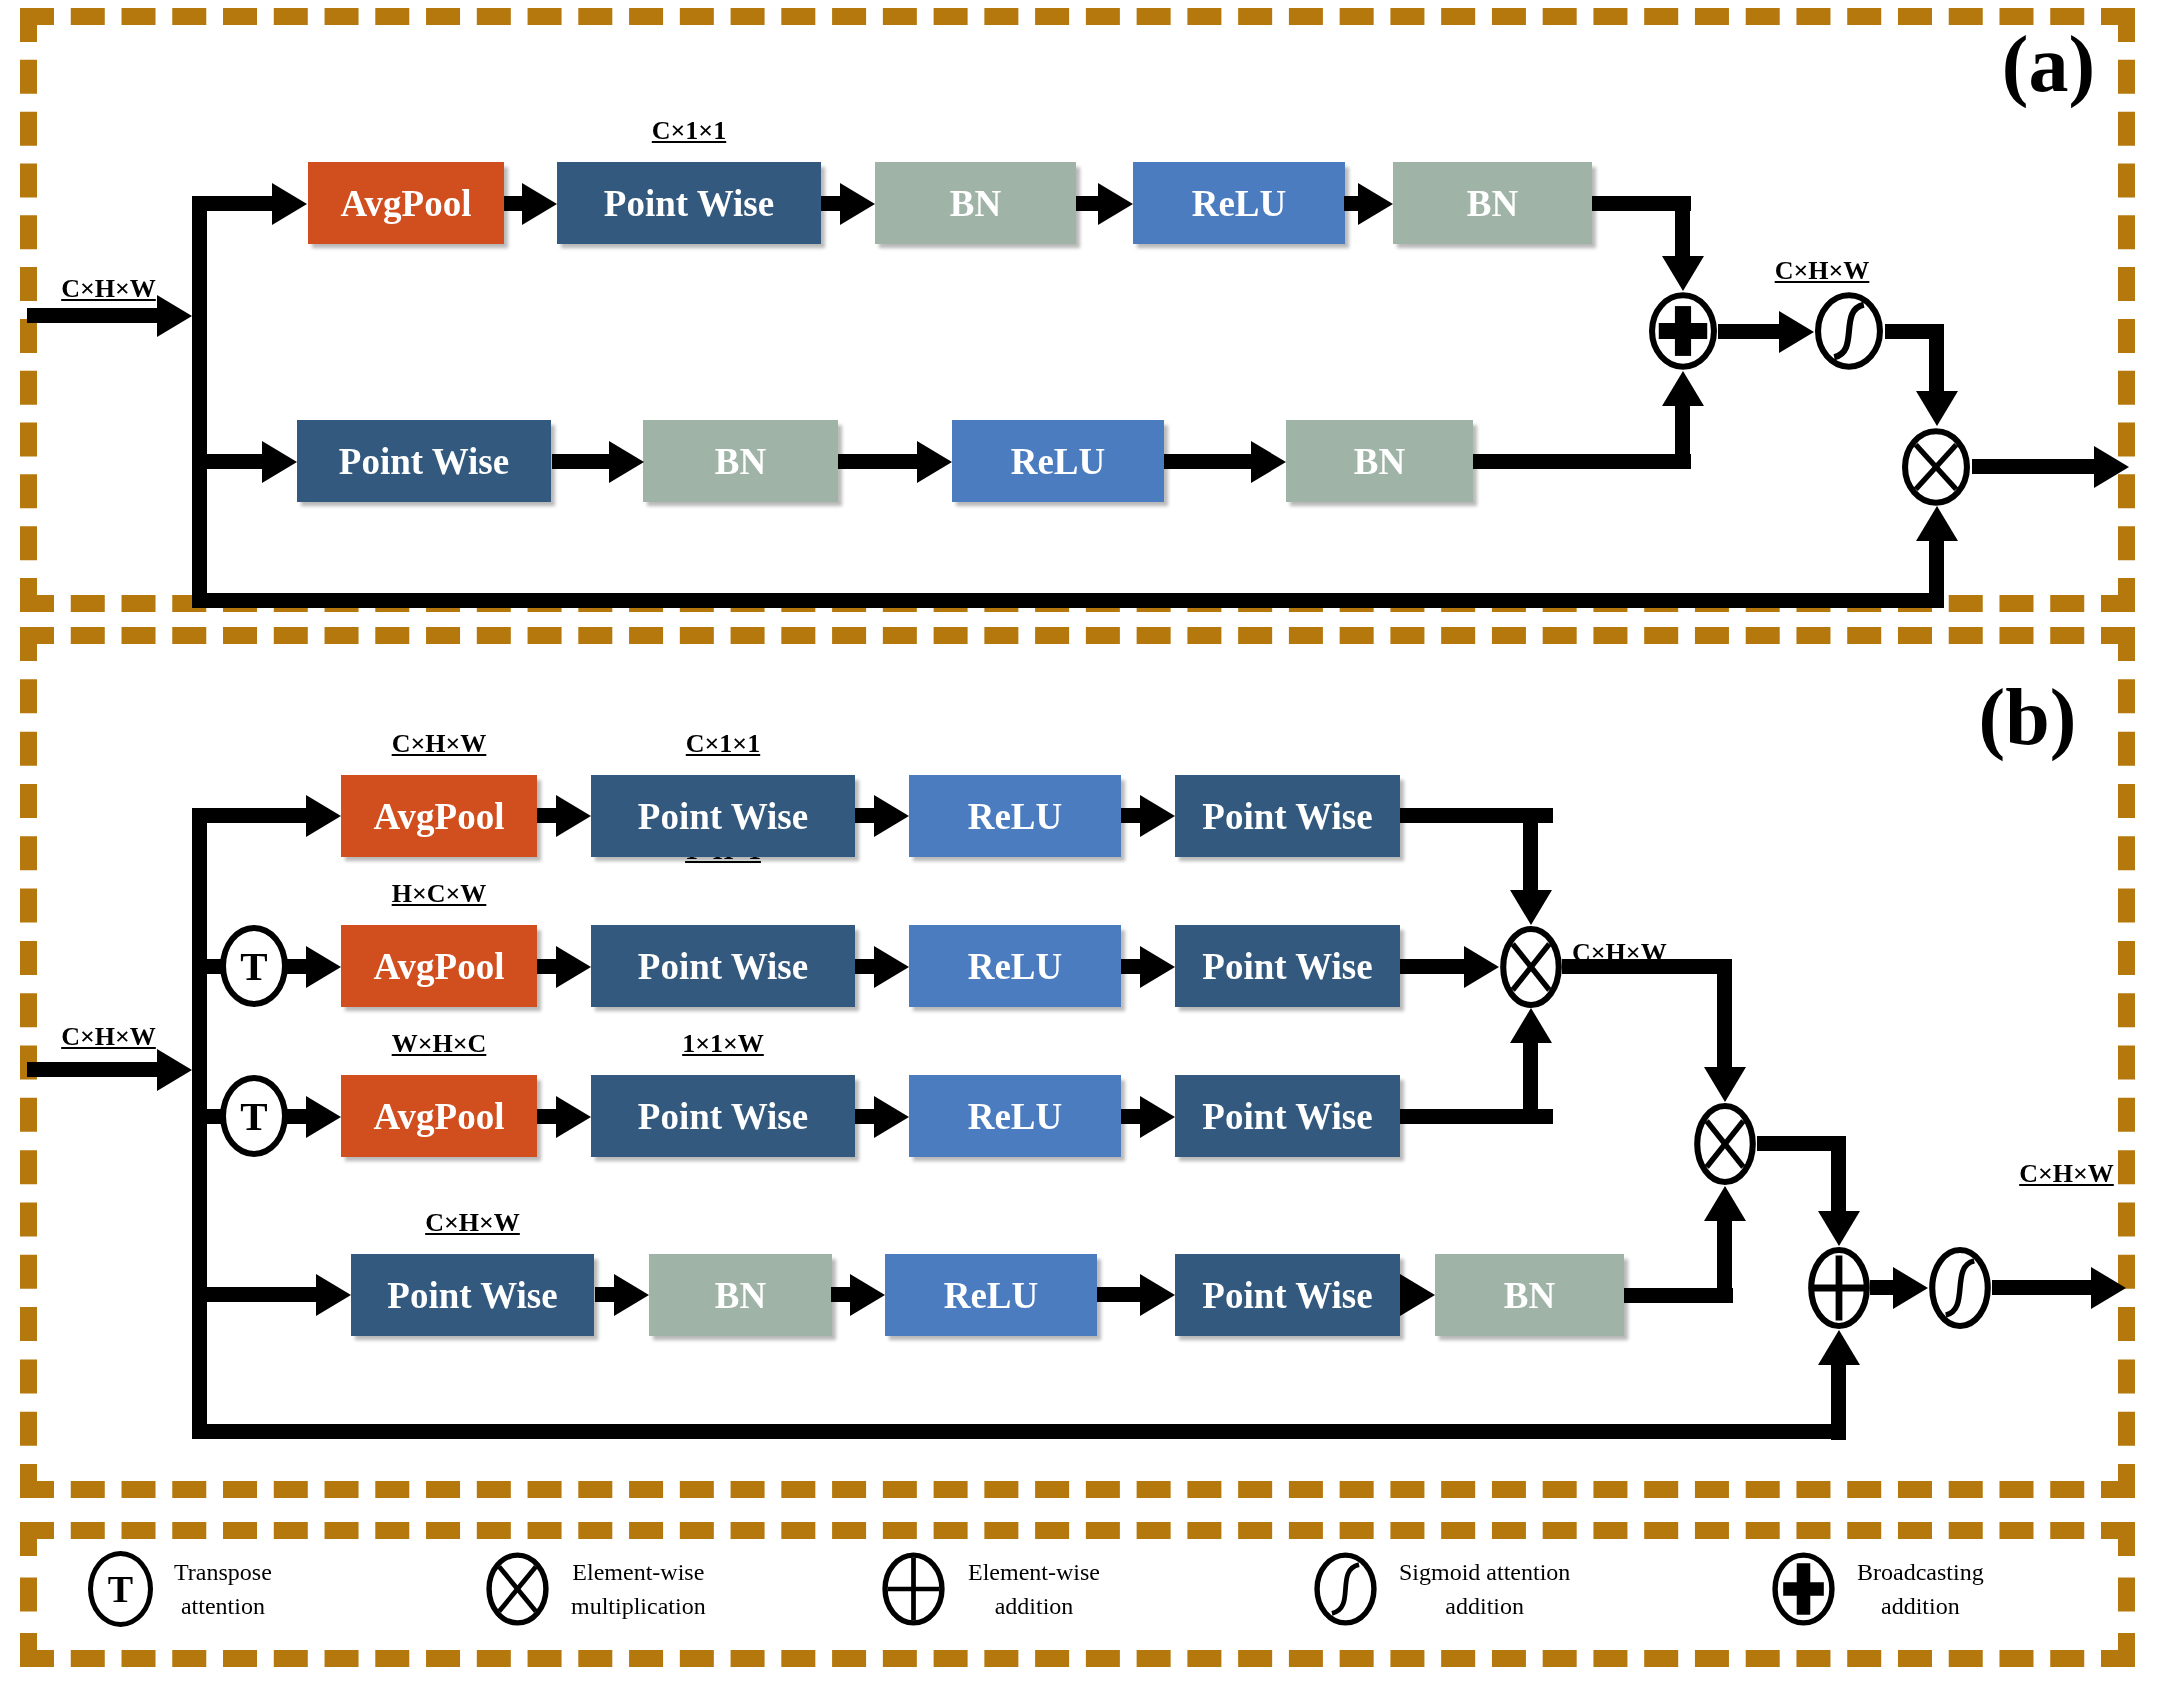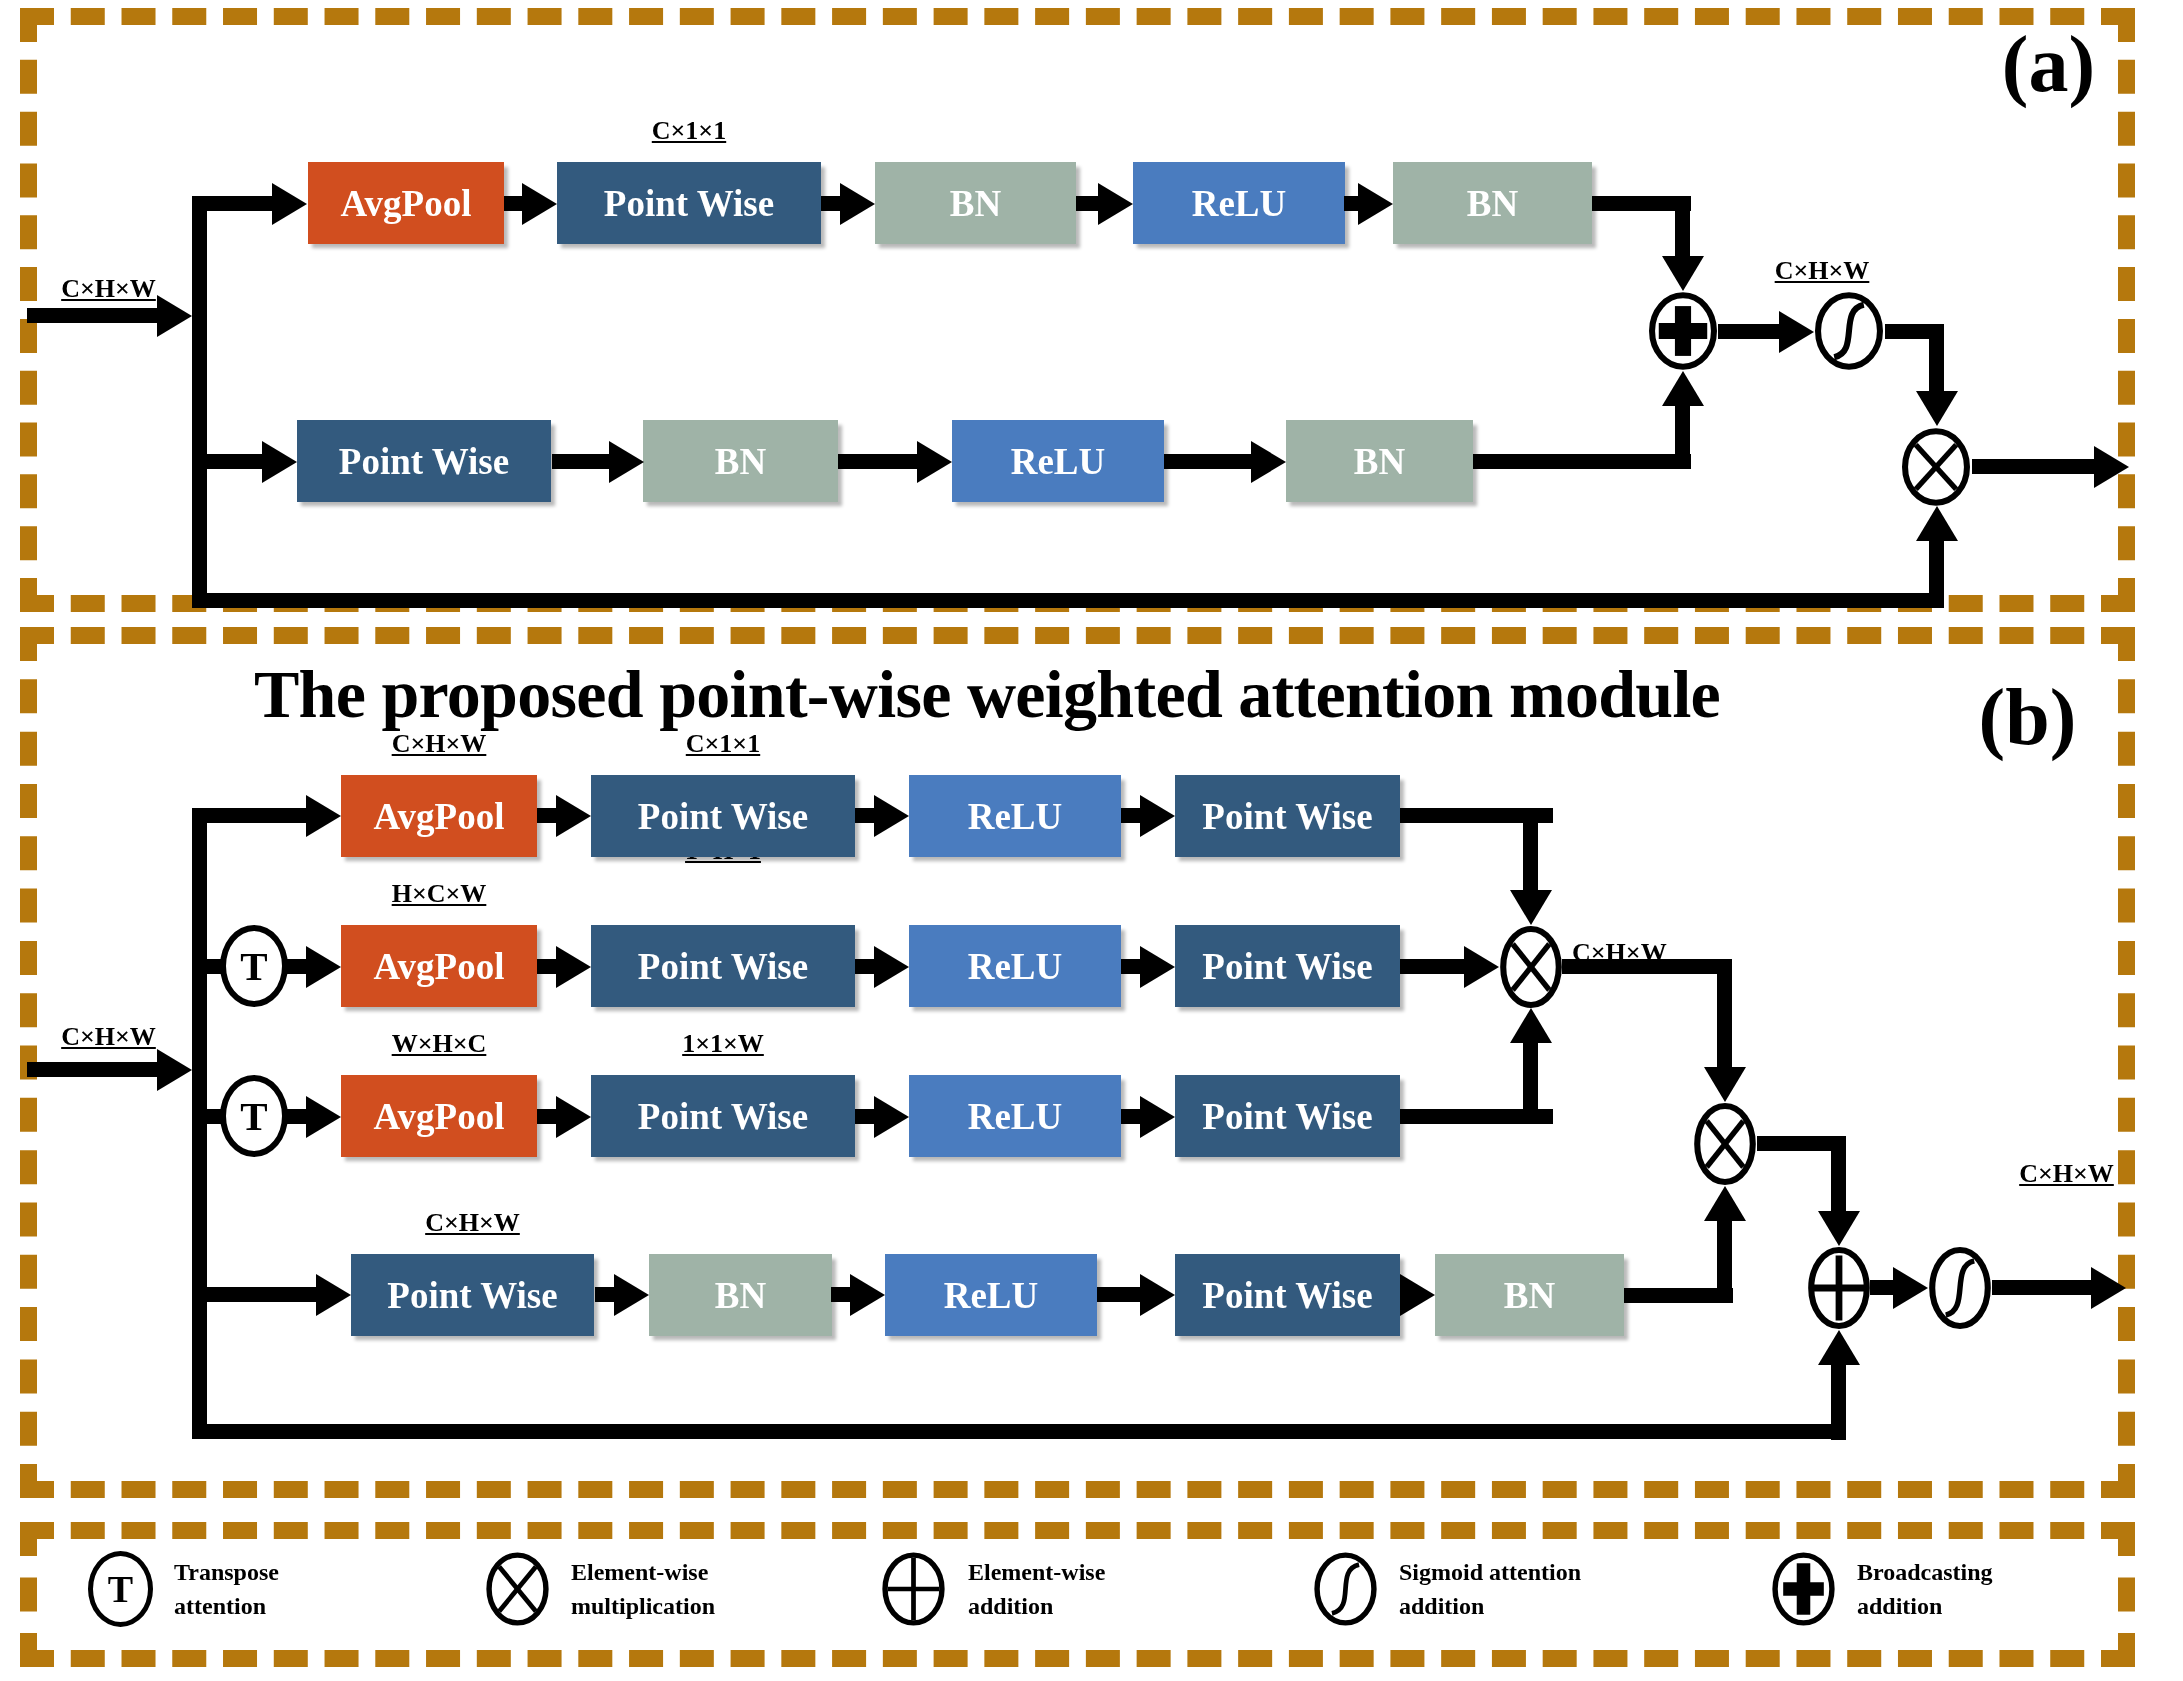--- a/index.html
+++ b/index.html
@@ -25,21 +25,21 @@
   .vau{position:absolute;width:43px;display:flex;flex-direction:column;align-items:center;}
   .vad .sv,.vau .sv{flex:1;width:15px;background:#000;}
   .vad .vd{width:0;height:0;border-left:21.6px solid transparent;border-right:21.6px solid transparent;
            border-top:35px solid #000;}
   .vau .vu{width:0;height:0;border-left:21.6px solid transparent;border-right:21.6px solid transparent;
            border-bottom:35px solid #000;}
   .op{position:absolute;}
   .tcirc{position:absolute;width:68px;height:82px;box-sizing:border-box;border:6.8px solid #000;
          border-radius:50%;background:#fff;display:flex;align-items:center;justify-content:center;
          font-weight:700;font-size:41px;color:#000;}
-  .lgtxt{position:absolute;font-weight:700;font-size:24px;line-height:34px;color:#000;white-space:nowrap;}
+  .lgtxt{position:absolute;font-weight:400;font-size:24px;line-height:34px;color:#000;white-space:nowrap;text-align:center;}
   .lgcirc{position:absolute;width:65px;height:76px;box-sizing:border-box;border:5.4px solid #000;
           border-radius:50%;background:#fff;display:flex;align-items:center;justify-content:center;
           font-weight:700;font-size:38px;color:#000;}
 </style>
 </head>
 <body>
 
 <div id="canvas">
 
   <div class="dashbox" style="left:20px;top:8px;width:2081px;height:570px;"></div>
@@ -148,21 +148,20 @@
   <svg class="op" style="left:1814px;top:291px;" width="70" height="80" viewBox="0 0 104 118">
     <ellipse cx="52" cy="59" rx="46" ry="53" fill="#fff" stroke="#000" stroke-width="9"></ellipse>
     <path d="M 30 98 C 68 90 36 28 74 20" fill="none" stroke="#000" stroke-width="9"></path>
   </svg>
   <svg class="op" style="left:1901px;top:427px;" width="70" height="80" viewBox="0 0 104 118">
     <ellipse cx="52" cy="59" rx="46" ry="53" fill="#fff" stroke="#000" stroke-width="9"></ellipse>
     <line x1="22" y1="26" x2="82" y2="92" stroke="#000" stroke-width="8"></line>
     <line x1="82" y1="26" x2="22" y2="92" stroke="#000" stroke-width="8"></line>
   </svg>
 
-  <div class="title" style="left:122px;top:659px;width:1730px;">The proposed point-wise weighted attention module</div>
   <div class="tag" style="left:1926px;top:673px;width:203px;">(b)</div>
 
   <div class="dim" style="left:341px;top:729px;width:196px;">C×H×W</div>
   <div class="dim" style="left:591px;top:729px;width:264px;">C×1×1</div>
   <div class="dim" style="left:341px;top:879px;width:196px;">H×C×W</div>
   <div class="dim" style="left:591px;top:836px;width:264px;">1×H×1</div>
   <div class="dim" style="left:341px;top:1029px;width:196px;">W×H×C</div>
   <div class="dim" style="left:591px;top:1029px;width:264px;">1×1×W</div>
   <div class="dim" style="left:351px;top:1208px;width:243px;">C×H×W</div>
   <div class="dim" style="left:34px;top:1022px;width:149px;">C×H×W</div>

